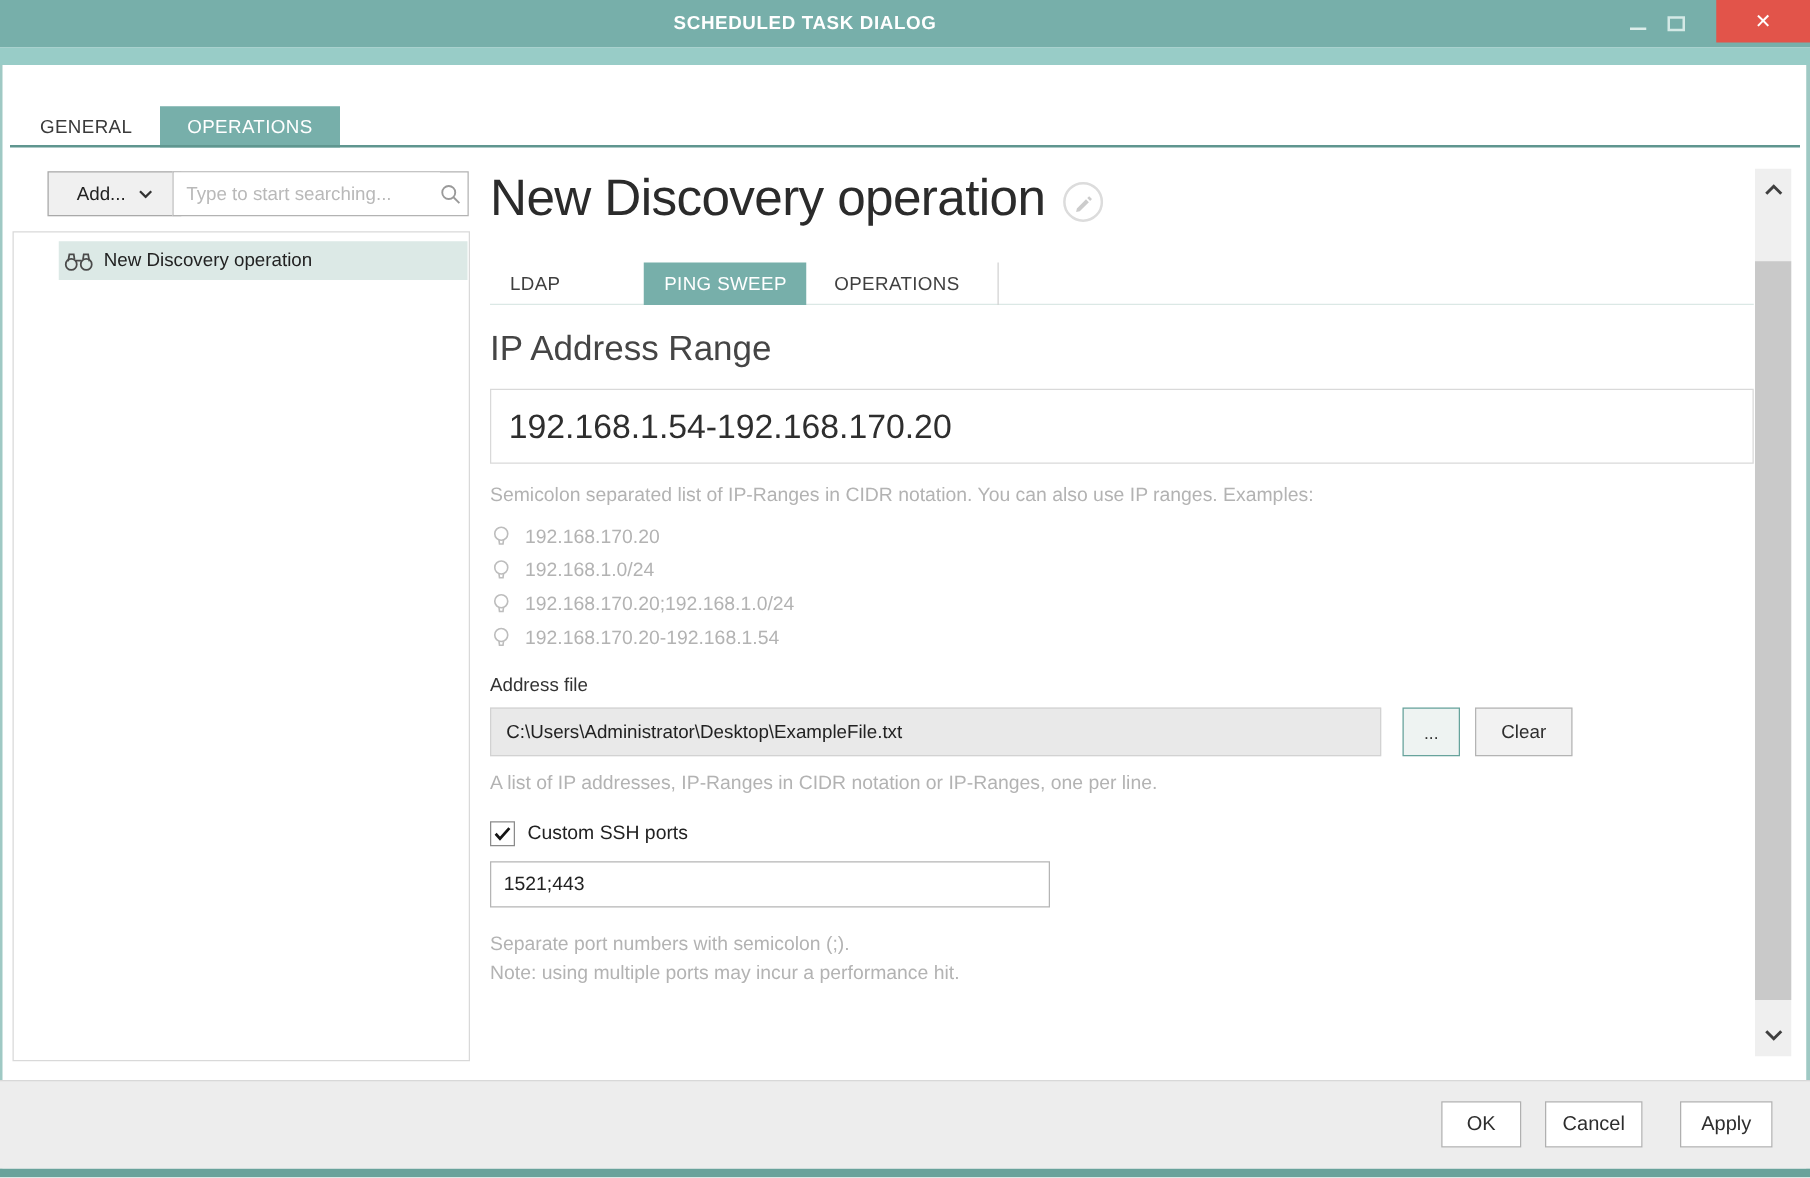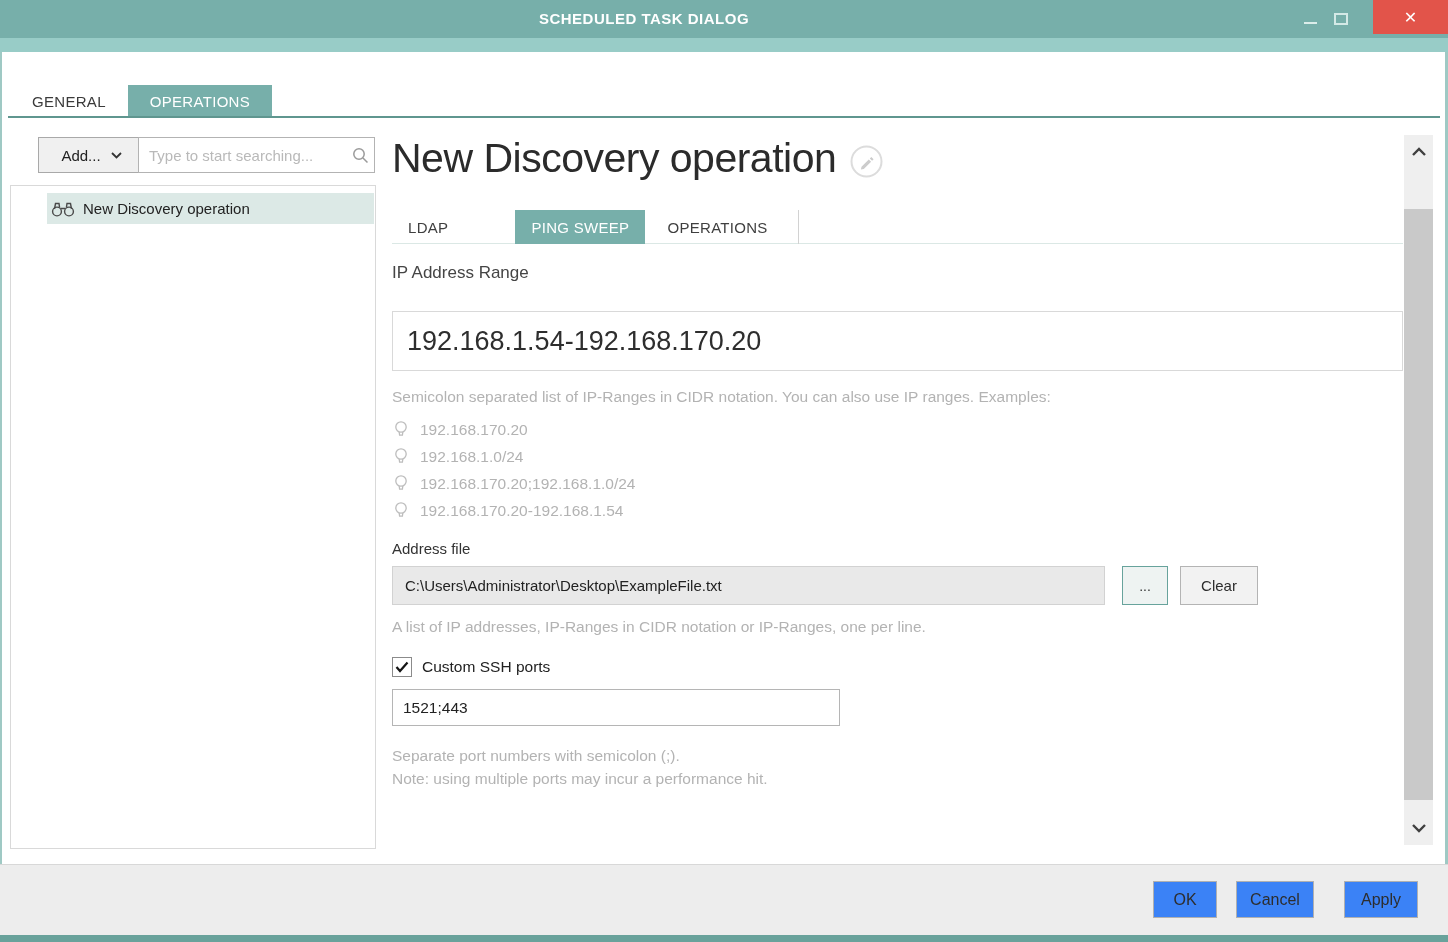--- a/index.html
+++ b/index.html
@@ -84,21 +84,21 @@
     display:flex; gap:6px; border-bottom:1px solid #dbe8e5; }
   .sub-tab {
     height:34px; padding:0 16px; display:flex; align-items:center;
     font-size:15px; letter-spacing:.3px; color:#3f3f3f; cursor:pointer;
   }
   .sub-tab.active { background:#77afaa; color:#ffffff;margin-left:45px; }
   .sub-tab-divider { width:1px; height:34px; background:#d2d2d2; margin-left:8px; }
 
   .section-title {
     position:absolute; left:392px; top:263px;
-    font-size:17px; font-weight:300; color:#454545;
+    font-size:28px; font-weight:300; color:#454545;
   }
   .ip-input {
     position:absolute; left:392px; top:311px; width:1011px; height:60px;
     border:1px solid #d9d9d9; padding:0 14px; font-size:27px; color:#2e2e2e;
     font-family:inherit; font-weight:300; outline:none; background:#fff;
   }
   .help { position:absolute; font-size:15.5px; color:#b3b3b3; }
   .help-main { left:392px; top:388px; }
 
   .examples { position:absolute; left:394px; top:416px; }
@@ -142,21 +142,21 @@
   .scroll-btn { position:absolute; left:0; width:29px; height:34px; display:flex; align-items:center; justify-content:center; cursor:pointer; }
   .scroll-up { top:0; }
   .scroll-down { bottom:0; }
   .scroll-thumb { position:absolute; left:0; top:74px; width:29px; height:591px; background:#c9c9c9; cursor:grab; }
 
   
   .footer { position:absolute; left:0; top:864px; width:1448px; height:71px;
     background:#ededed; border-top:1px solid #d8d8d8; }
   .footer button {
     position:absolute; top:16px; height:37px;
-    background:#3b82f6; border:1px solid #b0b0b0; cursor:pointer;
+    background:#ffffff; border:1px solid #b0b0b0; cursor:pointer;
     font-size:16px; color:#2d2d2d; font-family:inherit;
   }
   .ok-btn     { left:1153px; width:64px; }
   .cancel-btn { left:1236px; width:78px; }
   .apply-btn  { left:1344px; width:74px; }
 </style>
 </head>
 <body>
 
 <div class="titlebar">

